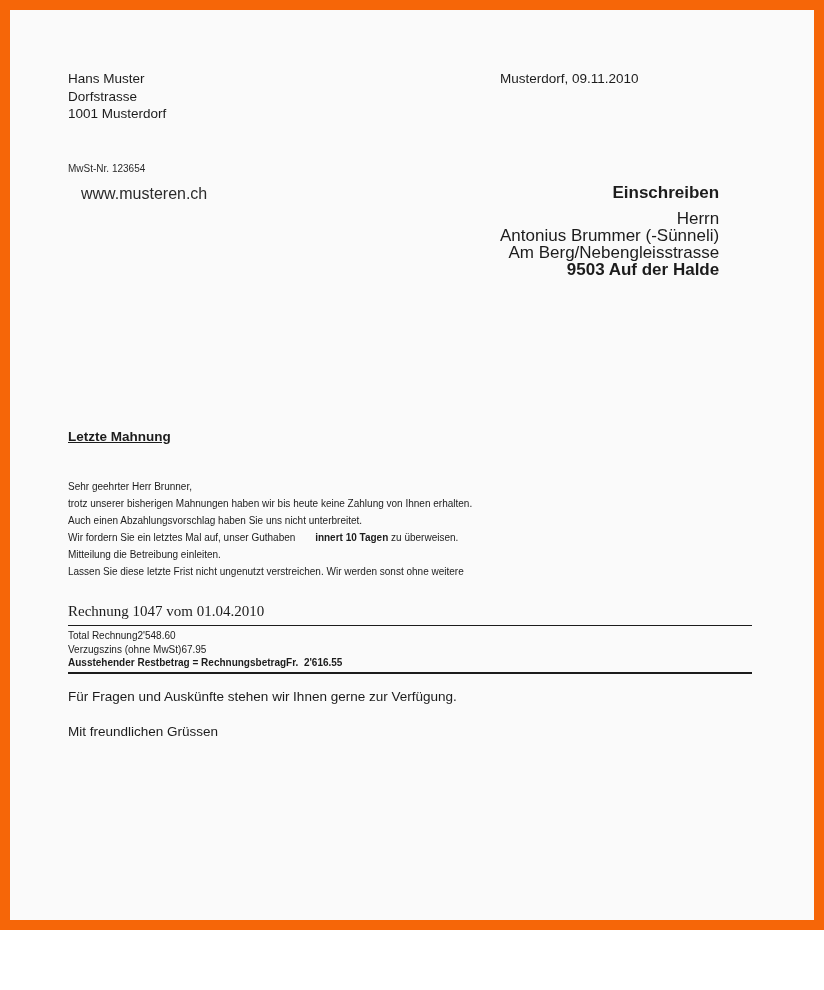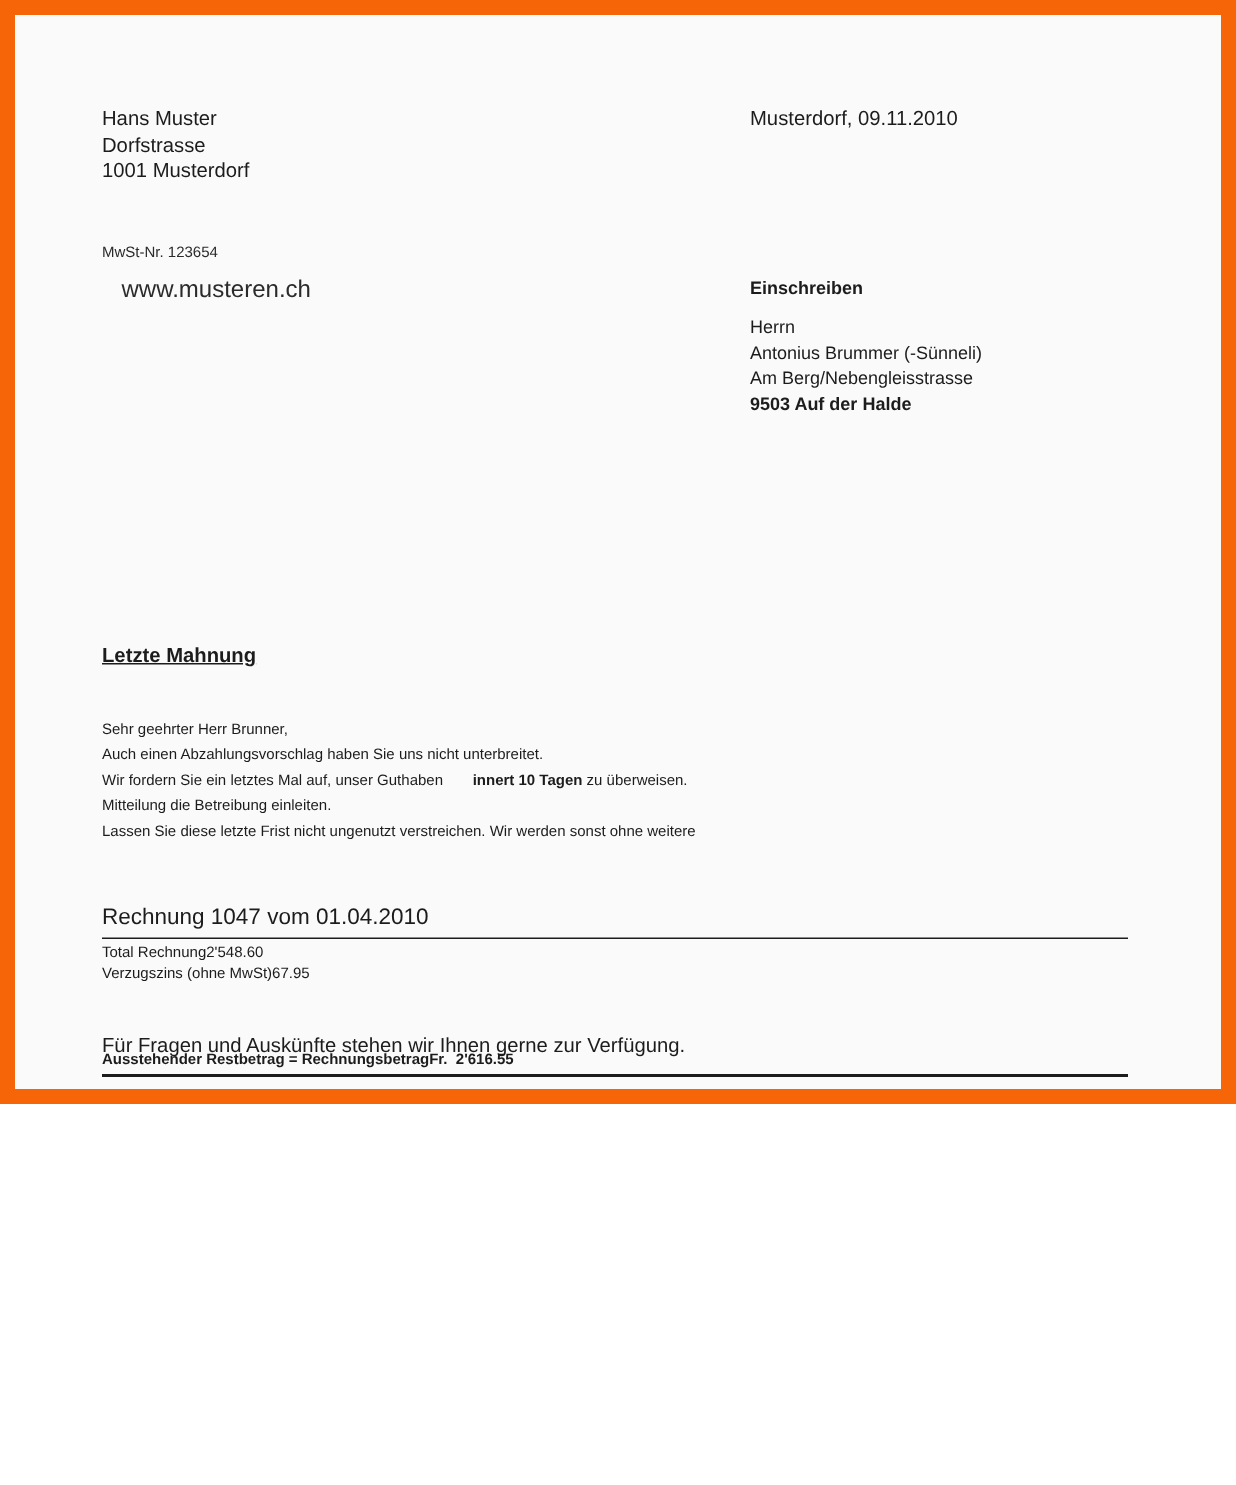--- a/index.html
+++ b/index.html
@@ -2,65 +2,65 @@
 <html><head>
 <meta charset="utf-8">
 <style>
   * { margin: 0; padding: 0; box-sizing: border-box; }
   html, body { width: 824px; background: #ffffff; }
   body { font-family: "Liberation Sans", "DejaVu Sans", sans-serif; }
 
   .page {
     position: relative;
     width: 824px;
-    height: 736px;
+    height: 930px;
     background: #fafafa;
     border: 10px solid #f66608;
     overflow: hidden;
     color: #1c1c1c;
   }
 
   .abs { position: absolute; }
 
   
   .sender-block { left: 58px; top: 60px; font-size: 13.5px; line-height: 17.5px; }
 
   
   .date-line { left: 490px; top: 61px; font-size: 13.5px; }
 
   
   .meta-vat { left: 58px; top: 153px; font-size: 10px; color: #2b2b2b; }
   .meta-web { left: 71px; top: 175px; font-size: 16px; color: #2b2b2b; }
 
   
-  .recipient-block { left: 490px; top: 174px; font-size: 12px; line-height: 17px; }
+  .recipient-block { left: 490px; top: 174px; font-size: 17px; line-height: 17px; text-align: right; }
   .recipient-block .delivery { font-weight: bold; margin-bottom: 9px; }
   .recipient-block .r-city { font-weight: bold; }
 
   
   .subject-line { left: 58px; top: 419px; font-size: 13.5px; font-weight: bold; text-decoration: underline; }
 
   
   .body-block { left: 58px; top: 468px; font-size: 10px; line-height: 17px; width: 640px; }
   .body-block .b-bold { font-weight: bold; padding-left: 17px; }
 
   
-  .invoice-heading { left: 58px; top: 593px; font-size: 15px; }
+  .invoice-heading { left: 58px; top: 593px; font-size: 15px; font-family: Liberation Serif, serif; }
 
   
   .invoice-table {
     left: 58px; top: 615px; width: 684px;
     border-top: 1px solid #1c1c1c;
     border-bottom: 2px solid #1c1c1c;
     padding: 3px 0 2px 0;
     font-size: 10px;
   }
   .invoice-row { display: flex; justify-content: flex-start; line-height: 13.5px; }
   .invoice-row .amount { white-space: pre; text-align: right; }
-  .invoice-row.total-row { font-weight: bold; margin-top: 44px; }
+  .invoice-row.total-row { font-weight: bold; }
 
   
   .closing-question { left: 58px; top: 679px; font-size: 13.5px; }
   .closing-regards  { left: 58px; top: 714px; font-size: 13.5px; }
 
   
   .watermark {
     left: 20px; top: 924px;
     font-size: 14px; font-weight: bold;
     color: #f1f1f1;
@@ -88,20 +88,21 @@
     <div>Herrn</div>
     <div>Antonius Brummer (-Sünneli)</div>
     <div>Am Berg/Nebengleisstrasse</div>
     <div class="r-city">9503 Auf der Halde</div>
   </div>
 
   <div class="abs subject-line">Letzte Mahnung</div>
 
   <div class="abs body-block">
     <div>Sehr geehrter Herr Brunner,</div>
+    <div>trotz unserer bisherigen Mahnungen haben wir bis heute keine Zahlung von Ihnen erhalten.</div>
     <div>Auch einen Abzahlungsvorschlag haben Sie uns nicht unterbreitet.</div>
     <div><span>Wir fordern Sie ein letztes Mal auf, unser Guthaben </span><span class="b-bold">innert 10 Tagen</span><span> zu überweisen.</span></div>
     <div>Mitteilung die Betreibung einleiten.</div>
     <div>Lassen Sie diese letzte Frist nicht ungenutzt verstreichen. Wir werden sonst ohne weitere</div>
   </div>
 
   <div class="abs invoice-heading">Rechnung 1047 vom 01.04.2010</div>
 
   <div class="abs invoice-table">
     <div class="invoice-row">

